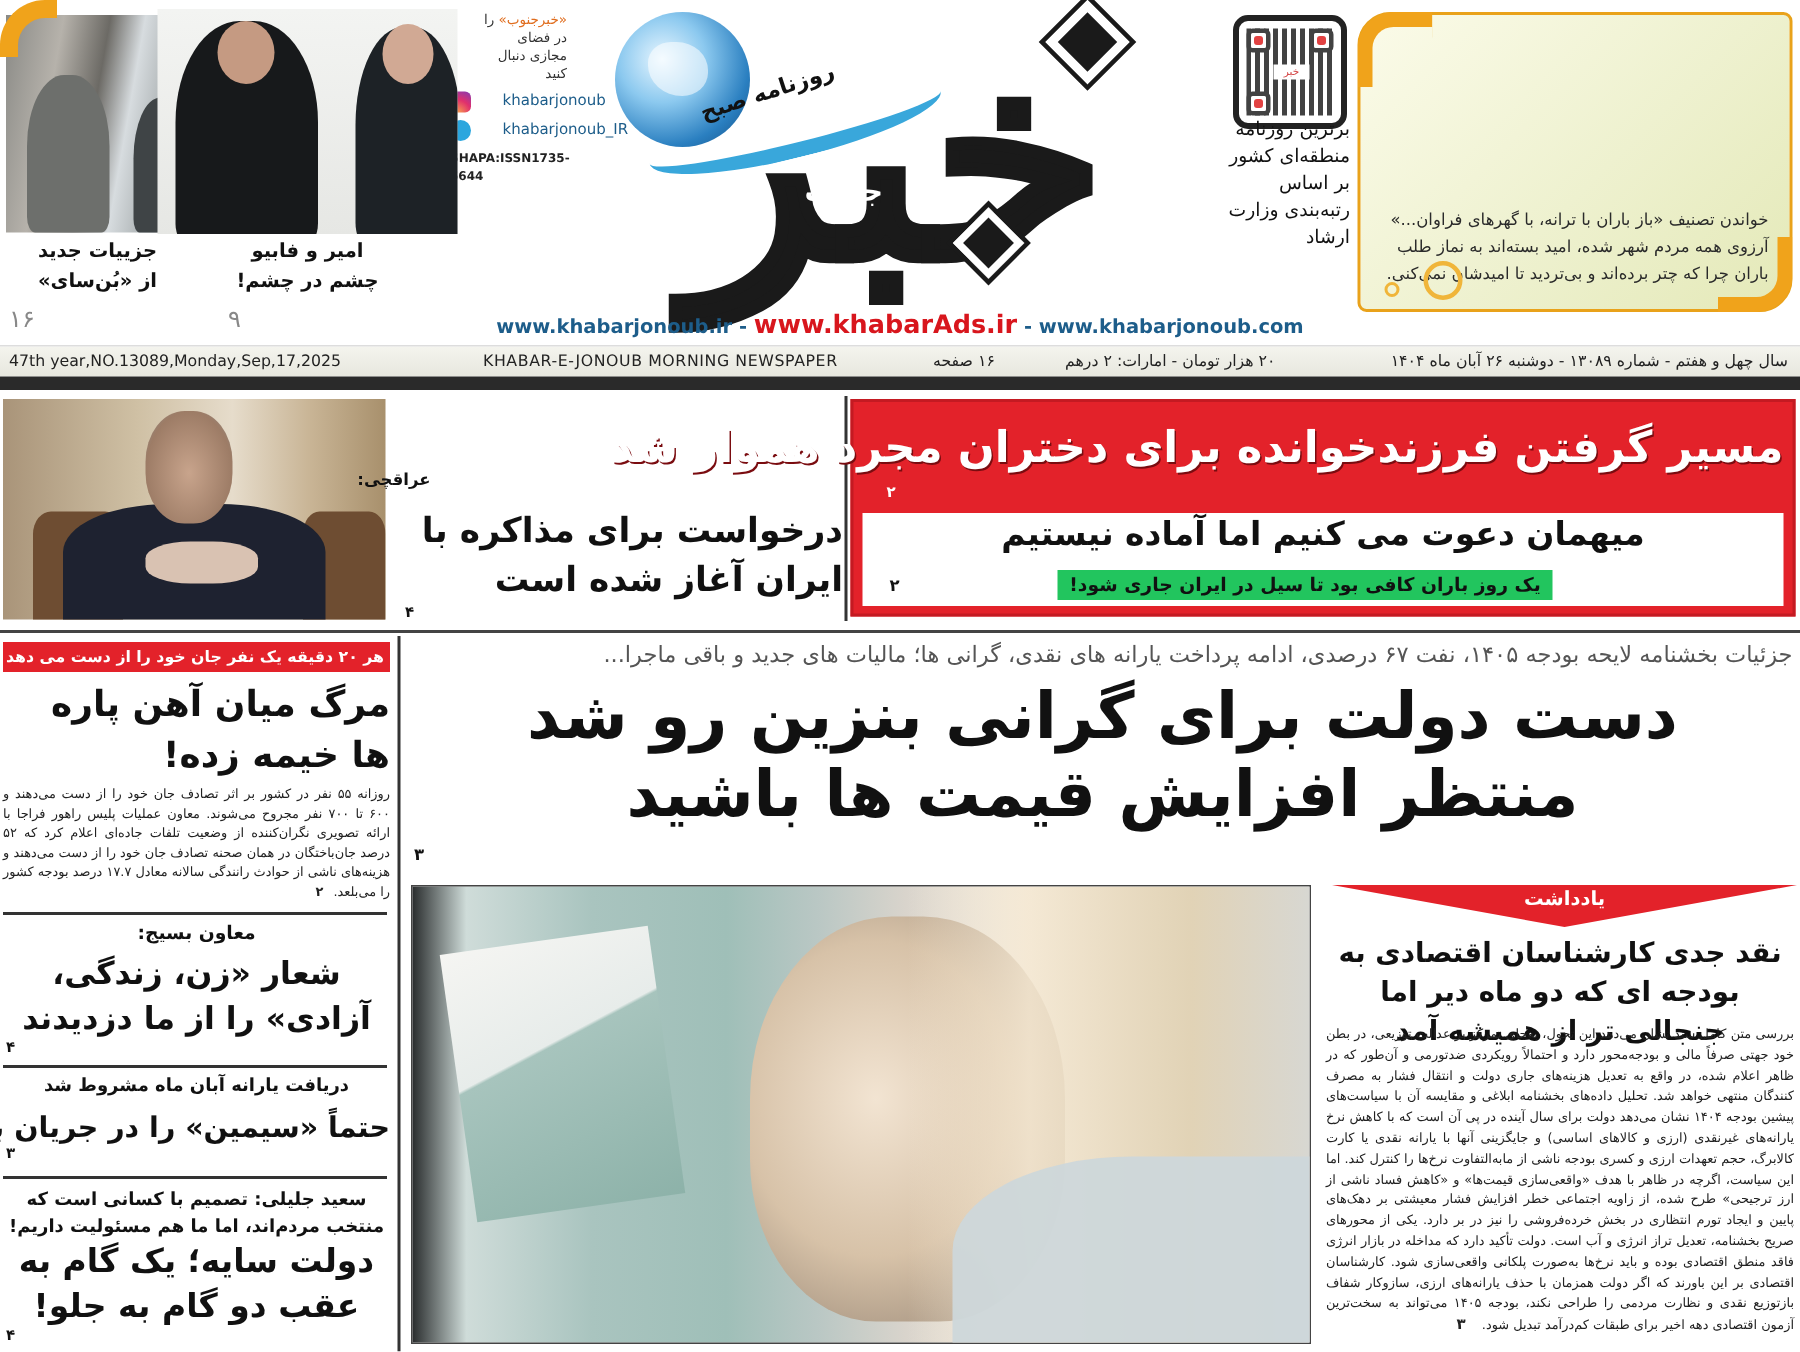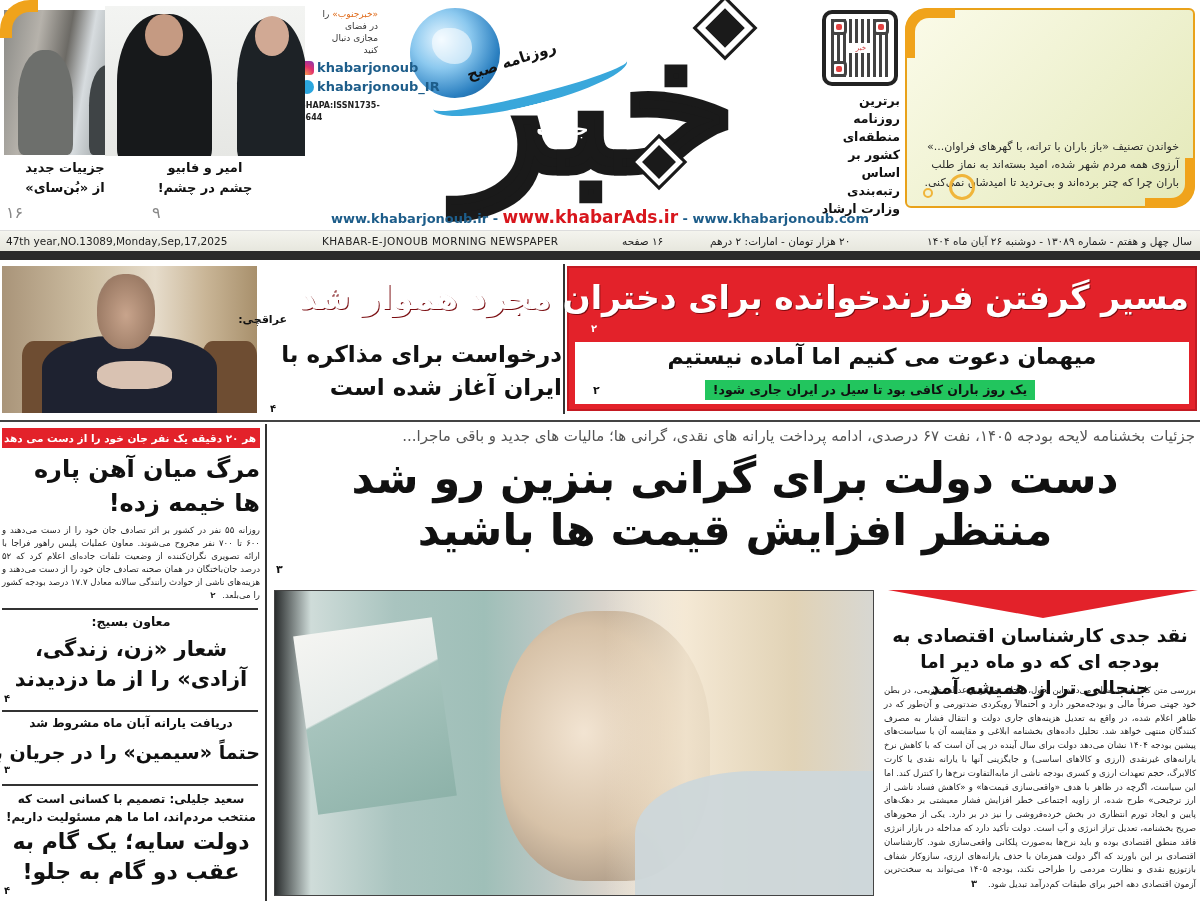--- a/index.html
+++ b/index.html
@@ -26,21 +26,21 @@
   
   #qr-box { left: 822px; top: 10px; width: 76px; height: 76px; border: 4px solid #222; border-radius: 10px; background: #fff; padding: 5px; }
   #qr-grid { width: 100%; height: 100%; position: relative;
     background:
       repeating-linear-gradient(90deg, #222 0 3px, transparent 3px 6px),
       repeating-linear-gradient(0deg, #fff 0 2px, transparent 2px 5px);
     opacity: .85; }
   .qr-eye { position: absolute; width: 16px; height: 16px; background: #fff; border: 3px solid #222; border-radius: 4px; }
   .qr-eye::after { content: ""; position: absolute; left: 2px; top: 2px; width: 6px; height: 6px; background: #d22; border-radius: 2px; }
   #qr-center { position: absolute; left: 18px; top: 24px; width: 24px; height: 10px; background: #fff; color: #c22; font-size: 7px; text-align: center; line-height: 10px; }
-  #rank-text { left: 810px; top: 92px; width: 90px; font-weight: bold; font-size: 12.5px; line-height: 18px; color: #111; }
+  #rank-text { left: 810px; top: 77px; width: 90px; font-weight: normal; font-size: 12.5px; line-height: 18px; color: #111; }
 
   
   #logo-wrap { left: 380px; top: 0; width: 430px; height: 200px; }
   #globe { left: 30px; top: 8px; width: 90px; height: 90px; border-radius: 50%;
     background: radial-gradient(circle at 35% 35%, #e8f6ff 0%, #8cc9ef 35%, #2a7fc0 70%, #124b7f 100%); }
   #globe-land { left: 52px; top: 28px; width: 40px; height: 36px; border-radius: 40% 55% 45% 60%; background: rgba(255,255,255,.55); }
   #swoosh { left: 50px; top: 65px; width: 200px; height: 40px; border-radius: 50%;
     border-bottom: 10px solid #39a7db; transform: rotate(-14deg); }
   #logo-sub { left: 85px; top: 52px; font-size: 15px; font-weight: bold; color: #111; transform: rotate(-18deg); direction: rtl; }
   #logo-main { left: 58px; top: 20px; width: 320px; height: 185px; font-family: "DejaVu Serif", serif; font-weight: 900; font-size: 190px; line-height: 170px;
@@ -51,21 +51,21 @@
   #logo-band { left: 145px; top: 112px; width: 75px; height: 32px; color: #fff; font-weight: bold; font-size: 19px; text-align: center; line-height: 32px; direction: rtl; }
 
   
   #url-row { left: 300px; top: 207px; width: 600px; text-align: center; font-weight: bold; font-size: 13px; color: #1d5d8a; white-space: nowrap; }
   #url-row .mid { color: #d8161d; font-size: 17px; }
 
   
   #social-box { left: 300px; top: 8px; width: 95px; height: 110px; font-size: 9px; line-height: 12px; }
   #social-follow { direction: rtl; text-align: right; color: #333; width: 58px; margin-left: 20px; }
   #social-follow .brand { color: #e06d1e; }
-  .social-row { display: flex; align-items: center; gap: 3px; margin-top: 5px; color: #1d5d8a; font-weight: bold; font-size: 13px; }
+  .social-row { display: flex; align-items: center; gap: 21px; margin-top: 5px; color: #1d5d8a; font-weight: normal; font-size: 10px; }
   .social-ico { width: 14px; height: 14px; border-radius: 50%; flex: none; }
   #ico-insta { background: radial-gradient(circle at 30% 110%, #fdb34a, #e1306c 55%, #833ab4); border-radius: 4px; }
   #ico-tw { background: #2ba6de; }
   #issn { font-size: 8px; color: #222; font-weight: bold; margin-top: 6px; }
 
   
   #teaser-photo-1 { left: 4px; top: 10px; width: 130px; height: 145px;
     background: linear-gradient(100deg, #8a8a86 0%, #b6b2ab 25%, #6c6a65 45%, #d7dcdf 60%, #9ea4a5 80%, #5c5f60 100%); }
   #teaser-photo-1 .orange-corner { position: absolute; left: -4px; top: -10px; width: 38px; height: 38px; border-top: 12px solid #f0a31b; border-left: 12px solid #f0a31b; border-radius: 30px 0 0 0; }
   #teaser-photo-2 { left: 105px; top: 6px; width: 200px; height: 150px; overflow: hidden;
@@ -77,21 +77,21 @@
   #teaser-num-2 { left: 152px; top: 203px; font-size: 16px; color: #888; }
 
   
   #date-bar { left: 0; top: 230px; width: 1200px; height: 21px; background: linear-gradient(180deg, #f4f4ee 0%, #e7e7de 100%);
     font-size: 10.5px; line-height: 21px; color: #222; border-top: 1px solid #ddd; }
   #date-bar span { position: absolute; top: 0; white-space: nowrap; }
   #dark-bar { left: 0; top: 251px; width: 1200px; height: 9px; background: #2a2a2a; }
 
   
   #red-story { left: 567px; top: 266px; width: 630px; height: 145px; background: #e3222a; border: 2px solid #c41a22; }
-  #red-headline { position: absolute; right: 6px; top: 6px; width: 615px; color: #fff; font-weight: 900; font-size: 33px; line-height: 48px;
+  #red-headline { position: absolute; right: 6px; top: 6px; width: 615px; color: #fff; font-weight: 900; font-size: 29px; line-height: 48px;
     direction: rtl; text-align: center; white-space: nowrap; letter-spacing: -1px; text-shadow: 1px 1px 0 #7a0c10; }
   #red-num-1 { position: absolute; left: 22px; top: 55px; color: #fff; font-size: 10px; font-weight: bold; }
   #red-inner { position: absolute; left: 6px; top: 74px; width: 614px; height: 62px; background: #fff; }
   #red-sub { position: absolute; left: 0; top: 2px; width: 100%; text-align: center; font-size: 22px; font-weight: bold; direction: rtl; color: #111; }
   #red-kicker { position: absolute; left: 130px; top: 38px; width: 330px; height: 20px; background: #22c55e; text-align: center; font-size: 12.5px; font-weight: bold; line-height: 20px; direction: rtl; }
   #red-num-2 { position: absolute; left: 18px; top: 42px; font-size: 11px; font-weight: bold; }
   #vline-top { left: 563px; top: 264px; width: 2px; height: 150px; background: #333; }
 
   
   #araghchi-photo { left: 2px; top: 266px; width: 255px; height: 147px; overflow: hidden;
@@ -269,20 +269,21 @@
 
 <div id="main-photo" class="abs">
   <div id="photo-paper"></div>
   <div id="photo-face"></div>
   <div id="photo-blur"></div>
   <div id="photo-blur-low"></div>
 </div>
 
 <div id="editorial-banner" class="abs">
   <div class="tri"></div>
+  <div id="editorial-label">یادداشت</div>
 </div>
 <div id="editorial-title" class="abs">نقد جدی کارشناسان اقتصادی به بودجه ای که دو ماه دیر اما جنجالی تر از همیشه آمد</div>
 <div id="editorial-body" class="abs">
   <span>بررسی متن کامل سند نشان می‌دهد این تحول، به‌جای تمرکز بر عدالت توزیعی، در بطن خود جهتی صرفاً مالی و بودجه‌محور دارد و احتمالاً رویکردی ضدتورمی و آن‌طور که در ظاهر اعلام شده، در واقع به تعدیل هزینه‌های جاری دولت و انتقال فشار به مصرف کنندگان منتهی خواهد شد. تحلیل داده‌های بخشنامه ابلاغی و مقایسه آن با سیاست‌های پیشین بودجه ۱۴۰۴ نشان می‌دهد دولت برای سال آینده در پی آن است که با کاهش نرخ یارانه‌های غیرنقدی (ارزی و کالاهای اساسی) و جایگزینی آنها با یارانه نقدی یا کارت کالابرگ، حجم تعهدات ارزی و کسری بودجه ناشی از مابه‌التفاوت نرخ‌ها را کنترل کند. اما این سیاست، اگرچه در ظاهر با هدف «واقعی‌سازی قیمت‌ها» و «کاهش فساد ناشی از ارز ترجیحی» طرح شده، از زاویه اجتماعی خطر افزایش فشار معیشتی بر دهک‌های پایین و ایجاد تورم انتظاری در بخش خرده‌فروشی را نیز در بر دارد. یکی از محورهای صریح بخشنامه، تعدیل تراز انرژی و آب است. دولت تأکید دارد که مداخله در بازار انرژی فاقد منطق اقتصادی بوده و باید نرخ‌ها به‌صورت پلکانی واقعی‌سازی شود. کارشناسان اقتصادی بر این باورند که اگر دولت همزمان با حذف یارانه‌های ارزی، سازوکار شفاف بازتوزیع نقدی و نظارت مردمی را طراحی نکند، بودجه ۱۴۰۵ می‌تواند به سخت‌ترین آزمون اقتصادی دهه اخیر برای طبقات کم‌درآمد تبدیل شود.</span>
   <span id="editorial-num">۳</span>
 </div>
 
 <div id="left-kicker-bar" class="abs">
   <div id="left-kicker">هر ۲۰ دقیقه یک نفر جان خود را از دست می دهد</div>
 </div>

